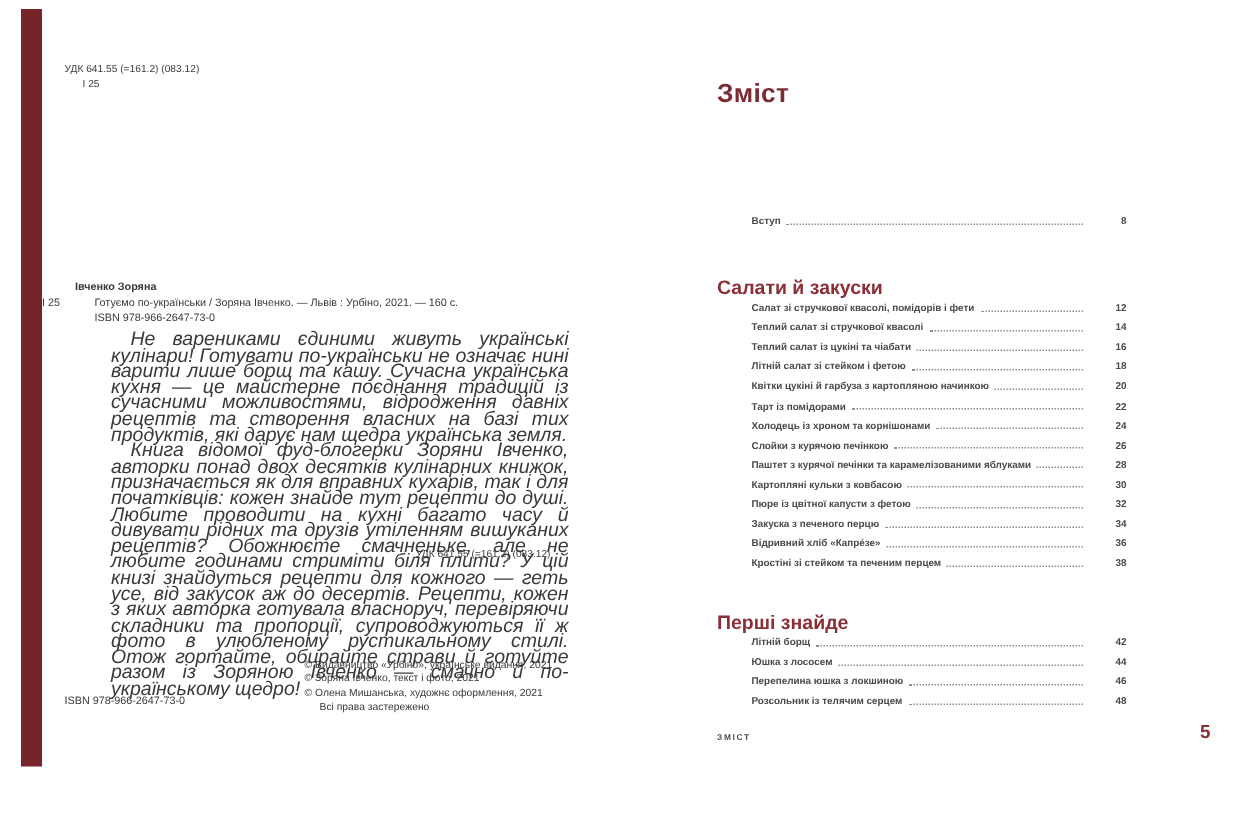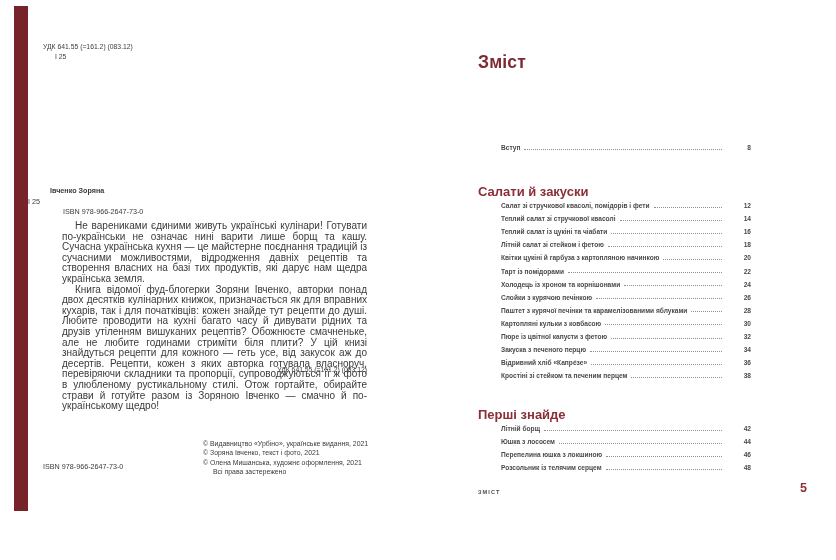--- a/index.html
+++ b/index.html
@@ -12,22 +12,22 @@
   
   .udk-top{position:absolute;left:43px;top:42px;font-size:6.8px;line-height:10px;color:#3d3d3d;}
   .udk-top .line2{padding-left:12px;}
 
   .author-block{position:absolute;left:28px;top:186px;width:360px;font-size:7.2px;line-height:10.5px;color:#3a3a3a;}
   .author-block .name{padding-left:22px;font-weight:bold;}
   .author-block .bibrow{display:flex;}
   .author-block .code{width:35px;flex:0 0 35px;}
   .author-block .isbn{padding-left:35px;}
 
-  .annotation{position:absolute;left:62px;top:221px;width:305px;font-size:10px;line-height:10.6px;
-              text-align:justify;color:#3a3a3a;}
+  .annotation{position:absolute;left:74px;top:221px;width:305px;font-size:13px;line-height:10.6px;
+              text-align:justify;color:#3a3a3a;font-style:italic;}
   .annotation p{margin:0;text-indent:13px;}
 
   .udk-bottom{position:absolute;left:62px;top:366px;width:305px;text-align:right;font-size:6.8px;color:#3d3d3d;}
 
   .copyright{position:absolute;left:203px;top:439px;font-size:6.9px;line-height:9.3px;color:#3a3a3a;}
   .copyright .no-sign{padding-left:10px;}
 
   .isbn-bottom{position:absolute;left:43px;top:462px;font-size:7.2px;color:#3a3a3a;}
 
   
@@ -65,20 +65,21 @@
 
     <div class="udk-top">
       <div class="line1">УДК 641.55 (=161.2) (083.12)</div>
       <div class="line2">І 25</div>
     </div>
 
     <div class="author-block">
       <div class="name">Івченко Зоряна</div>
       <div class="bibrow">
         <span class="code">І 25</span>
+        <span class="bib">Готуємо по-українськи / Зоряна Івченко. — Львів : Урбіно, 2021. — 160 с.</span>
       </div>
       <div class="isbn">ISBN 978-966-2647-73-0</div>
     </div>
 
     <div class="annotation">
       <p>Не варениками єдиними живуть українські кулінари! Готувати по-українськи не означає нині варити лише борщ та кашу. Сучасна українська кухня — це майстерне поєднання традицій із сучасними можливостями, відродження давніх рецептів та створення власних на базі тих продуктів, які дарує нам щедра українська земля.</p>
       <p>Книга відомої фуд-блогерки Зоряни Івченко, авторки понад двох десятків кулінарних книжок, призначається як для вправних кухарів, так і для початківців: кожен знайде тут рецепти до душі. Любите проводити на кухні багато часу й дивувати рідних та друзів утіленням вишуканих рецептів? Обожнюєте смачненьке, але не любите годинами стриміти біля плити? У цій книзі знайдуться рецепти для кожного — геть усе, від закусок аж до десертів. Рецепти, кожен з яких авторка готувала власноруч, перевіряючи складники та пропорції, супроводжуються її ж фото в улюбленому рустикальному стилі. Отож гортайте, обирайте страви й готуйте разом із Зоряною Івченко — смачно й по-українському щедро!</p>
     </div>
 
     <div class="udk-bottom">УДК 641.55 (=161.2) (083.12)</div>

